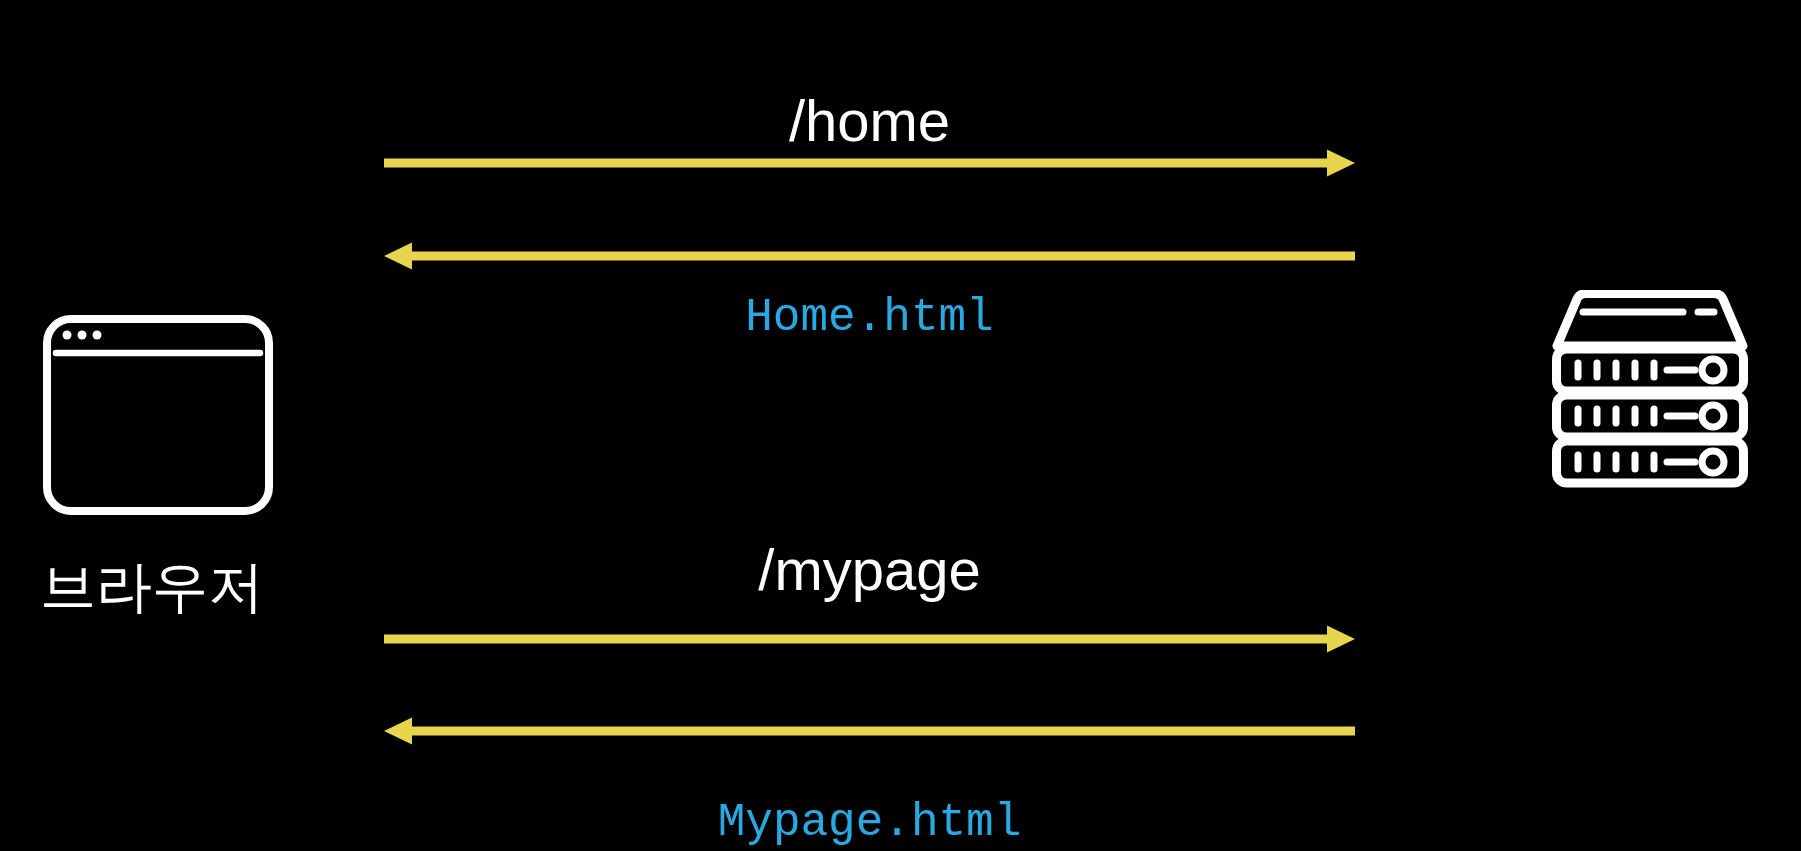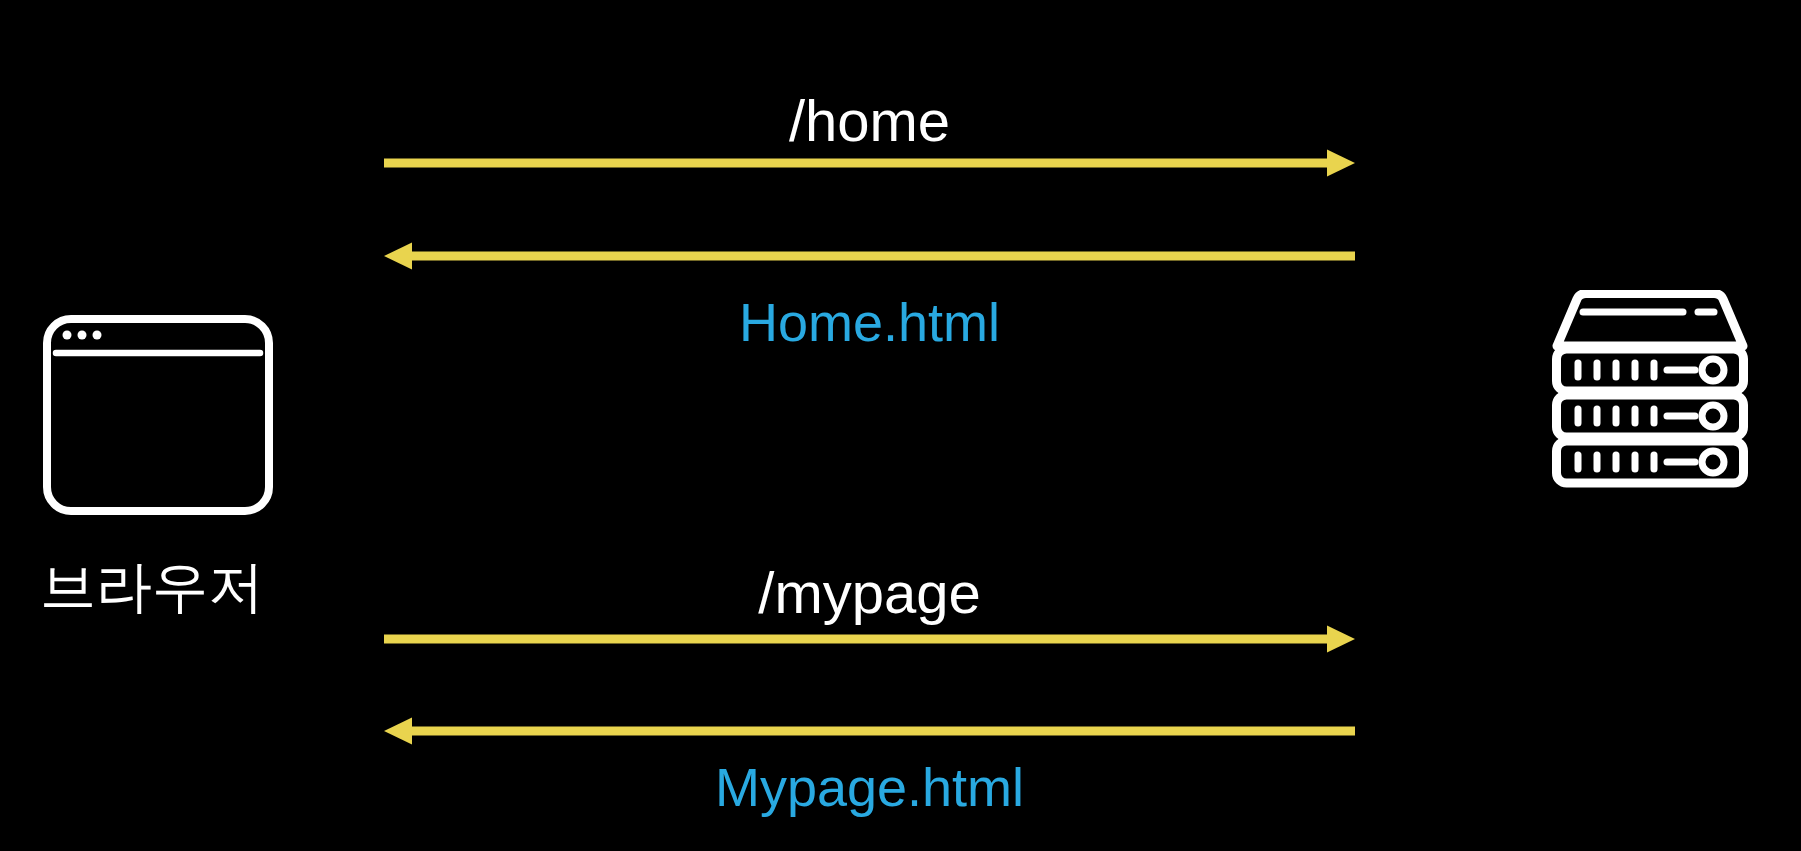--- a/index.html
+++ b/index.html
@@ -19,21 +19,21 @@
 
   
   .flow-label {
     left: 383px;
     width: 973px;
     text-align: center;
     line-height: 1.1;
     white-space: pre;
   }
   .flow-label.request  { color: var(--text, #fff);      font-size: 58px; margin-top: 45px; }
-  .flow-label.response { color: var(--response, #29A9E1); font-size: 54px; }
+  .flow-label.response { color: var(--response, #29A9E1); font-size: 46px; font-family: Liberation Mono, monospace; }
 
   
   .arrow { left: 383px; width: 973px; height: 30px; display: block; }
   .arrow-line { stroke: var(--arrow, #E9D44E); stroke-width: 9; }
   .arrow-head { fill: var(--arrow, #E9D44E); }
 
   
   .actor-label {
     text-align: center;
     line-height: 1.2;
@@ -93,27 +93,27 @@
     <polygon class="arrow-head" points="944,1.5 972,15 944,28.5"></polygon>
   </svg>
 
   <svg class="abs arrow" style="top:241px;" viewBox="0 0 973 30">
     <polygon class="arrow-head" points="29,1.5 1,15 29,28.5"></polygon>
     <line class="arrow-line" x1="27" y1="15" x2="972" y2="15"></line>
   </svg>
 
   <div class="abs flow-label response" style="top:293px;">Home.html</div>
 
-  <div class="abs flow-label request" style="top:516px;text-align:center;">/mypage</div>
+  <div class="abs flow-label request" style="top:493px;text-align:center;">/mypage</div>
 
   <svg class="abs arrow" style="top:624px;" viewBox="0 0 973 30">
     <line class="arrow-line" x1="1" y1="15" x2="946" y2="15"></line>
     <polygon class="arrow-head" points="944,1.5 972,15 944,28.5"></polygon>
   </svg>
 
   <svg class="abs arrow" style="top:716px;" viewBox="0 0 973 30">
     <polygon class="arrow-head" points="29,1.5 1,15 29,28.5"></polygon>
     <line class="arrow-line" x1="27" y1="15" x2="972" y2="15"></line>
   </svg>
 
-  <div class="abs flow-label response" style="top:758px;">Mypage.html</div>
+  <div class="abs flow-label response" style="top:798px;">Mypage.html</div>
 
 </div>
 
 </body></html>

